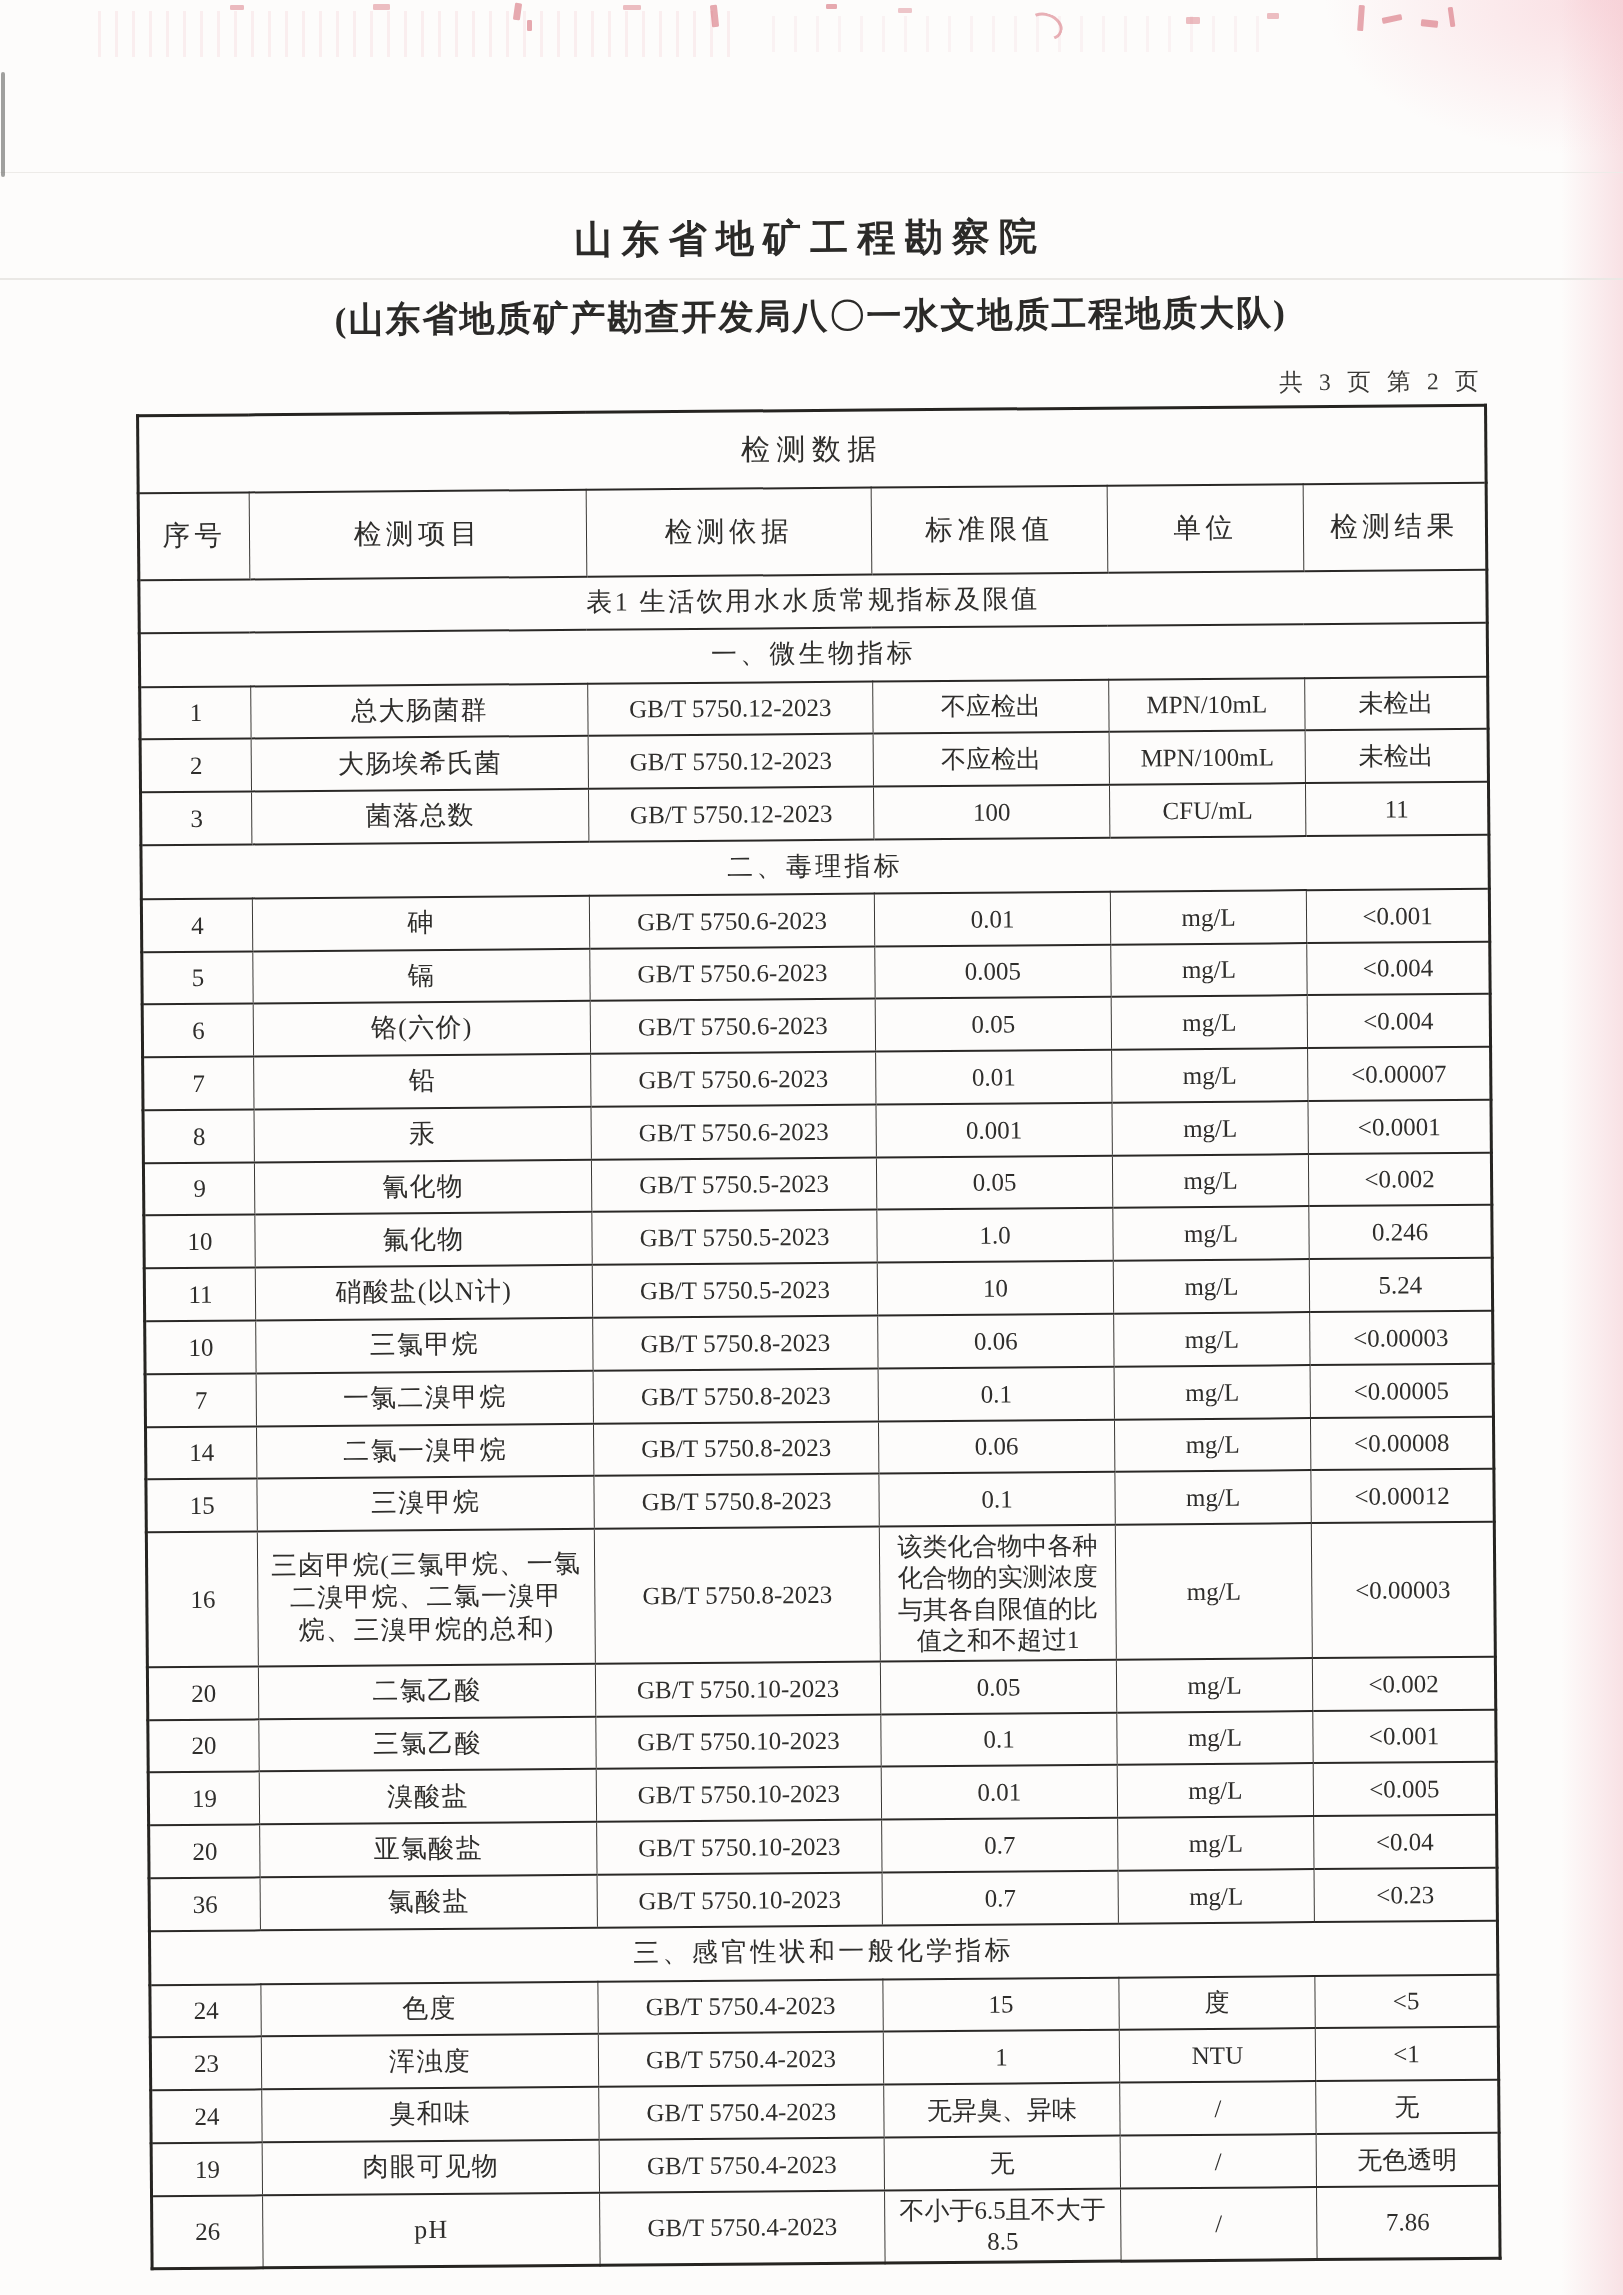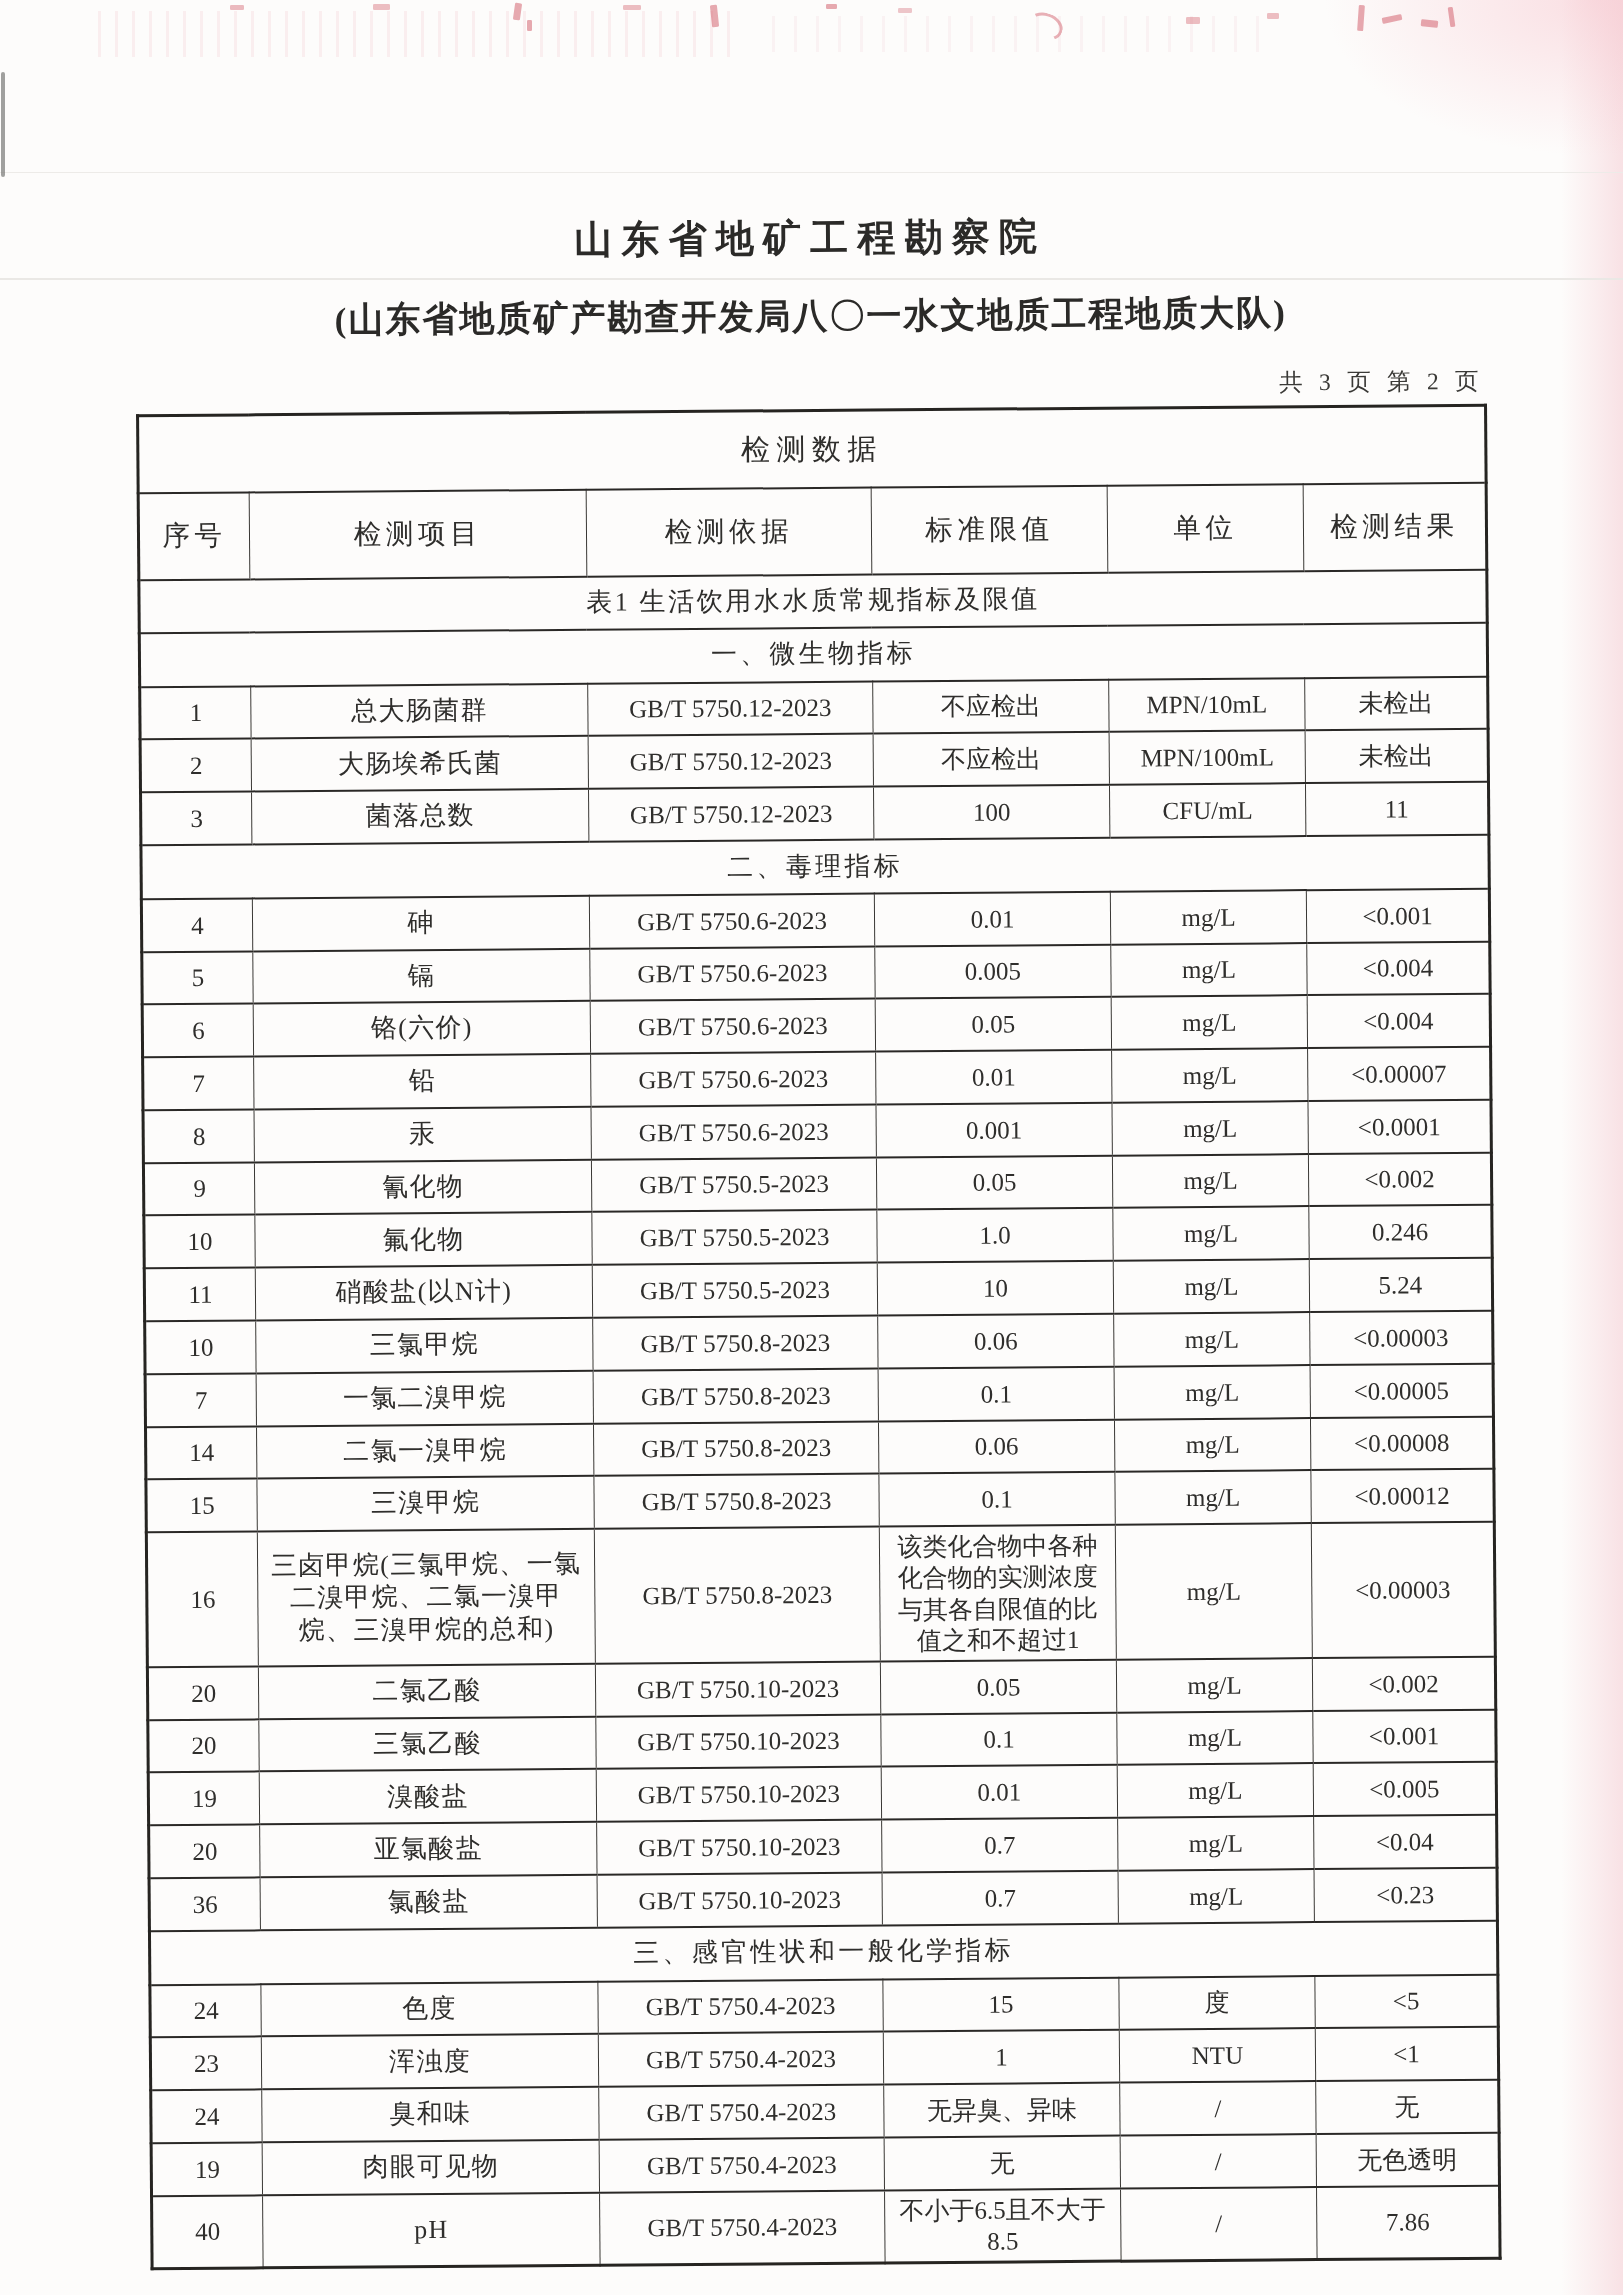--- a/index.html
+++ b/index.html
@@ -313,21 +313,21 @@
         </tr>
         <tr class="r-data">
           <td class="c-no">19</td>
           <td class="c-item">肉眼可见物</td>
           <td class="c-method">GB/T 5750.4-2023</td>
           <td class="c-limit">无</td>
           <td class="c-unit">/</td>
           <td class="c-result">无色透明</td>
         </tr>
         <tr class="r-data">
-          <td class="c-no">40</td>
+          <td class="c-no">26</td>
           <td class="c-item">pH</td>
           <td class="c-method">GB/T 5750.4-2023</td>
           <td class="c-limit">不小于6.5且不大于8.5</td>
           <td class="c-unit">/</td>
           <td class="c-result">7.86</td>
         </tr>
       </tbody>
   </table>
 
 </div>

